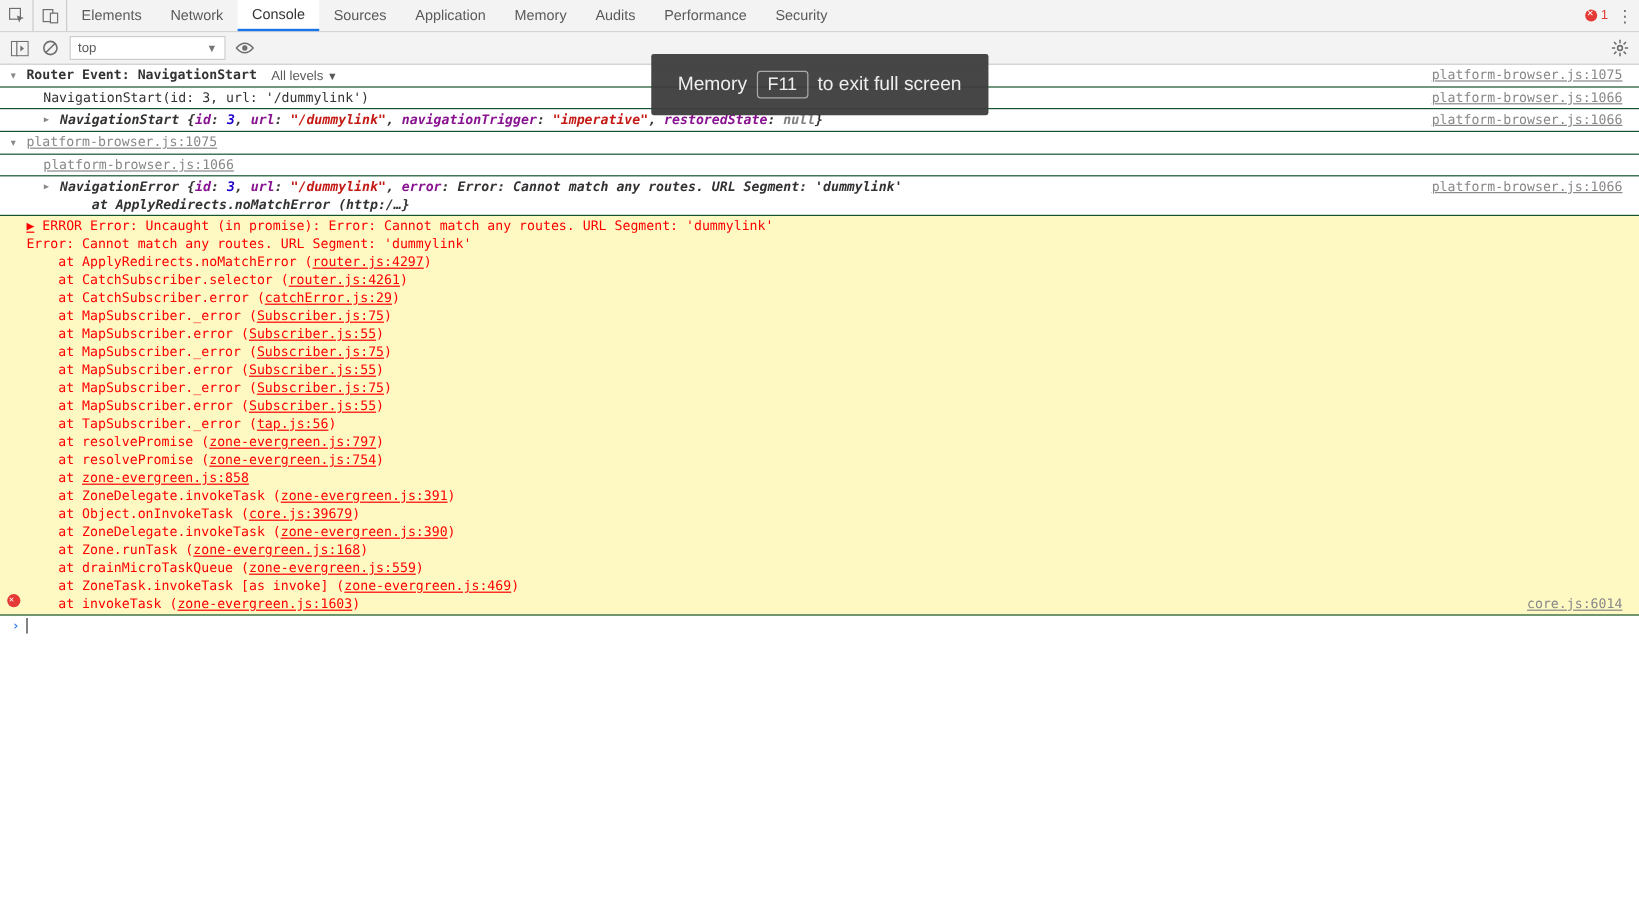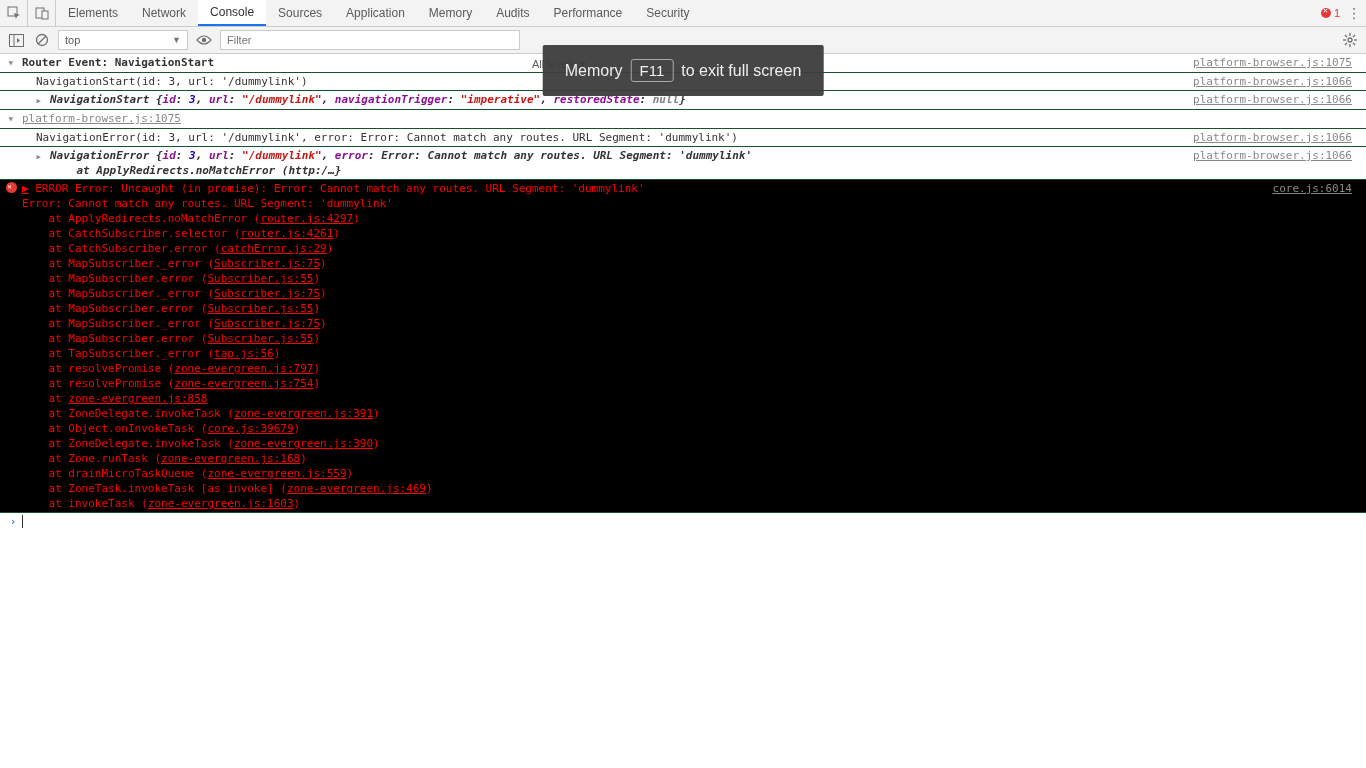--- a/index.html
+++ b/index.html
@@ -39,21 +39,21 @@
 .row .msg{ flex:1; white-space:pre-wrap; word-break:break-word;}
 .row .src{ color:#888; font-size:11px; text-decoration:underline; padding-right:10px; flex-shrink:0; cursor:pointer; font-family:Menlo,Consolas,monospace;}
 .row.group .msg{ font-weight:bold; }
 .indent1 .gutter{padding-left:14px; width:36px;}
 .indent2 .gutter{padding-left:28px; width:50px;}
 .obj .k{color:#881391; font-style:italic;}
 .obj .s{color:#c41a16;}
 .obj .n{color:#1c00cf;}
 .obj .u{color:#808080;}
 .obj { font-style:italic;font-weight:bold; }
-.err-row{ background:#000000; }
+.err-row{ background:#fef9c3;align-items:flex-end; }
 .err-row .msg, .err-row .mono{ color:#f00;}
 .err-row .gutter{ color:#e53935;}
 .err-icon{ width:11px;height:11px;border-radius:50%;background:#e53935;display:inline-block;position:relative;vertical-align:-1px;}
 .err-icon::after{content:"✕";color:#fff;font-size:7px;position:absolute;left:2px;top:-2px;}
 .lnk{ text-decoration:underline; color:inherit; cursor:pointer;}
 .prompt-row{ display:flex; padding:2px 4px; }
 .prompt-row .caret{ color:#367cf1; font-weight:bold; width:18px; text-align:center;}
 .prompt-row .cursor{ width:1px; height:13px; background:#333; display:inline-block; vertical-align:-2px;}
 
 
@@ -114,21 +114,20 @@
   <div class="ctx-select">
     <span>top</span>
       <span class="tri">▼</span>
   </div>
   <div class="tb-btn eye">
     <svg width="16" height="12" viewBox="0 0 16 12">
         <path d="M1 6 Q8 -2 15 6 Q8 14 1 6 Z" fill="none" stroke="#6e6e6e" stroke-width="1.2"></path>
         <circle cx="8" cy="6" r="2.2" fill="#6e6e6e"></circle>
       </svg>
   </div>
-  <input class="filter" type="text" placeholder="Filter" style="">
   <div class="levels">
       <span>All levels</span>
       <span class="tri" style="font-size:9px;">▼</span>
     </div>
   <div class="spacer"></div>
   <div class="tb-btn gear">
     <svg width="14" height="14" viewBox="0 0 14 14">
         <circle cx="7" cy="7" r="2" fill="none" stroke="#6e6e6e" stroke-width="1.3"></circle>
         <g stroke="#6e6e6e" stroke-width="1.3">
           <line x1="7" y1="0" x2="7" y2="3"></line>
@@ -161,21 +160,20 @@
     <div class="msg obj"><span>NavigationStart {</span><span class="k">id</span>: <span class="n">3</span>, <span class="k">url</span>: <span class="s">"/dummylink"</span>, <span class="k">navigationTrigger</span>: <span class="s">"imperative"</span>, <span class="k">restoredState</span>: <span class="u">null</span><span>}</span></div>
     <a class="src">platform-browser.js:1066</a>
   </div>
 
   <div class="row group open">
     <div class="gutter"><span class="tri">▶</span></div>
     <a class="src">platform-browser.js:1075</a>
   </div>
   <div class="row indent1">
     <div class="gutter"></div>
-    <div class="msg">NavigationError(id: 3, url: '/dummylink', error: Error: Cannot match any routes. URL Segment: 'dummylink')</div>
     <a class="src">platform-browser.js:1066</a>
   </div>
   <div class="row indent2">
     <div class="gutter"><span class="tri">▶</span></div>
     <div class="msg obj"><span>NavigationError {</span><span class="k">id</span>: <span class="n">3</span>, <span class="k">url</span>: <span class="s">"/dummylink"</span>, <span class="k">error</span>: <span>Error: Cannot match any routes. URL Segment: 'dummylink'</span><br><span>    at ApplyRedirects.noMatchError (http:/…}</span></div>
     <a class="src">platform-browser.js:1066</a>
   </div>
 
   <div class="row err-row">
     <div class="gutter"><span class="err-icon"></span></div>

